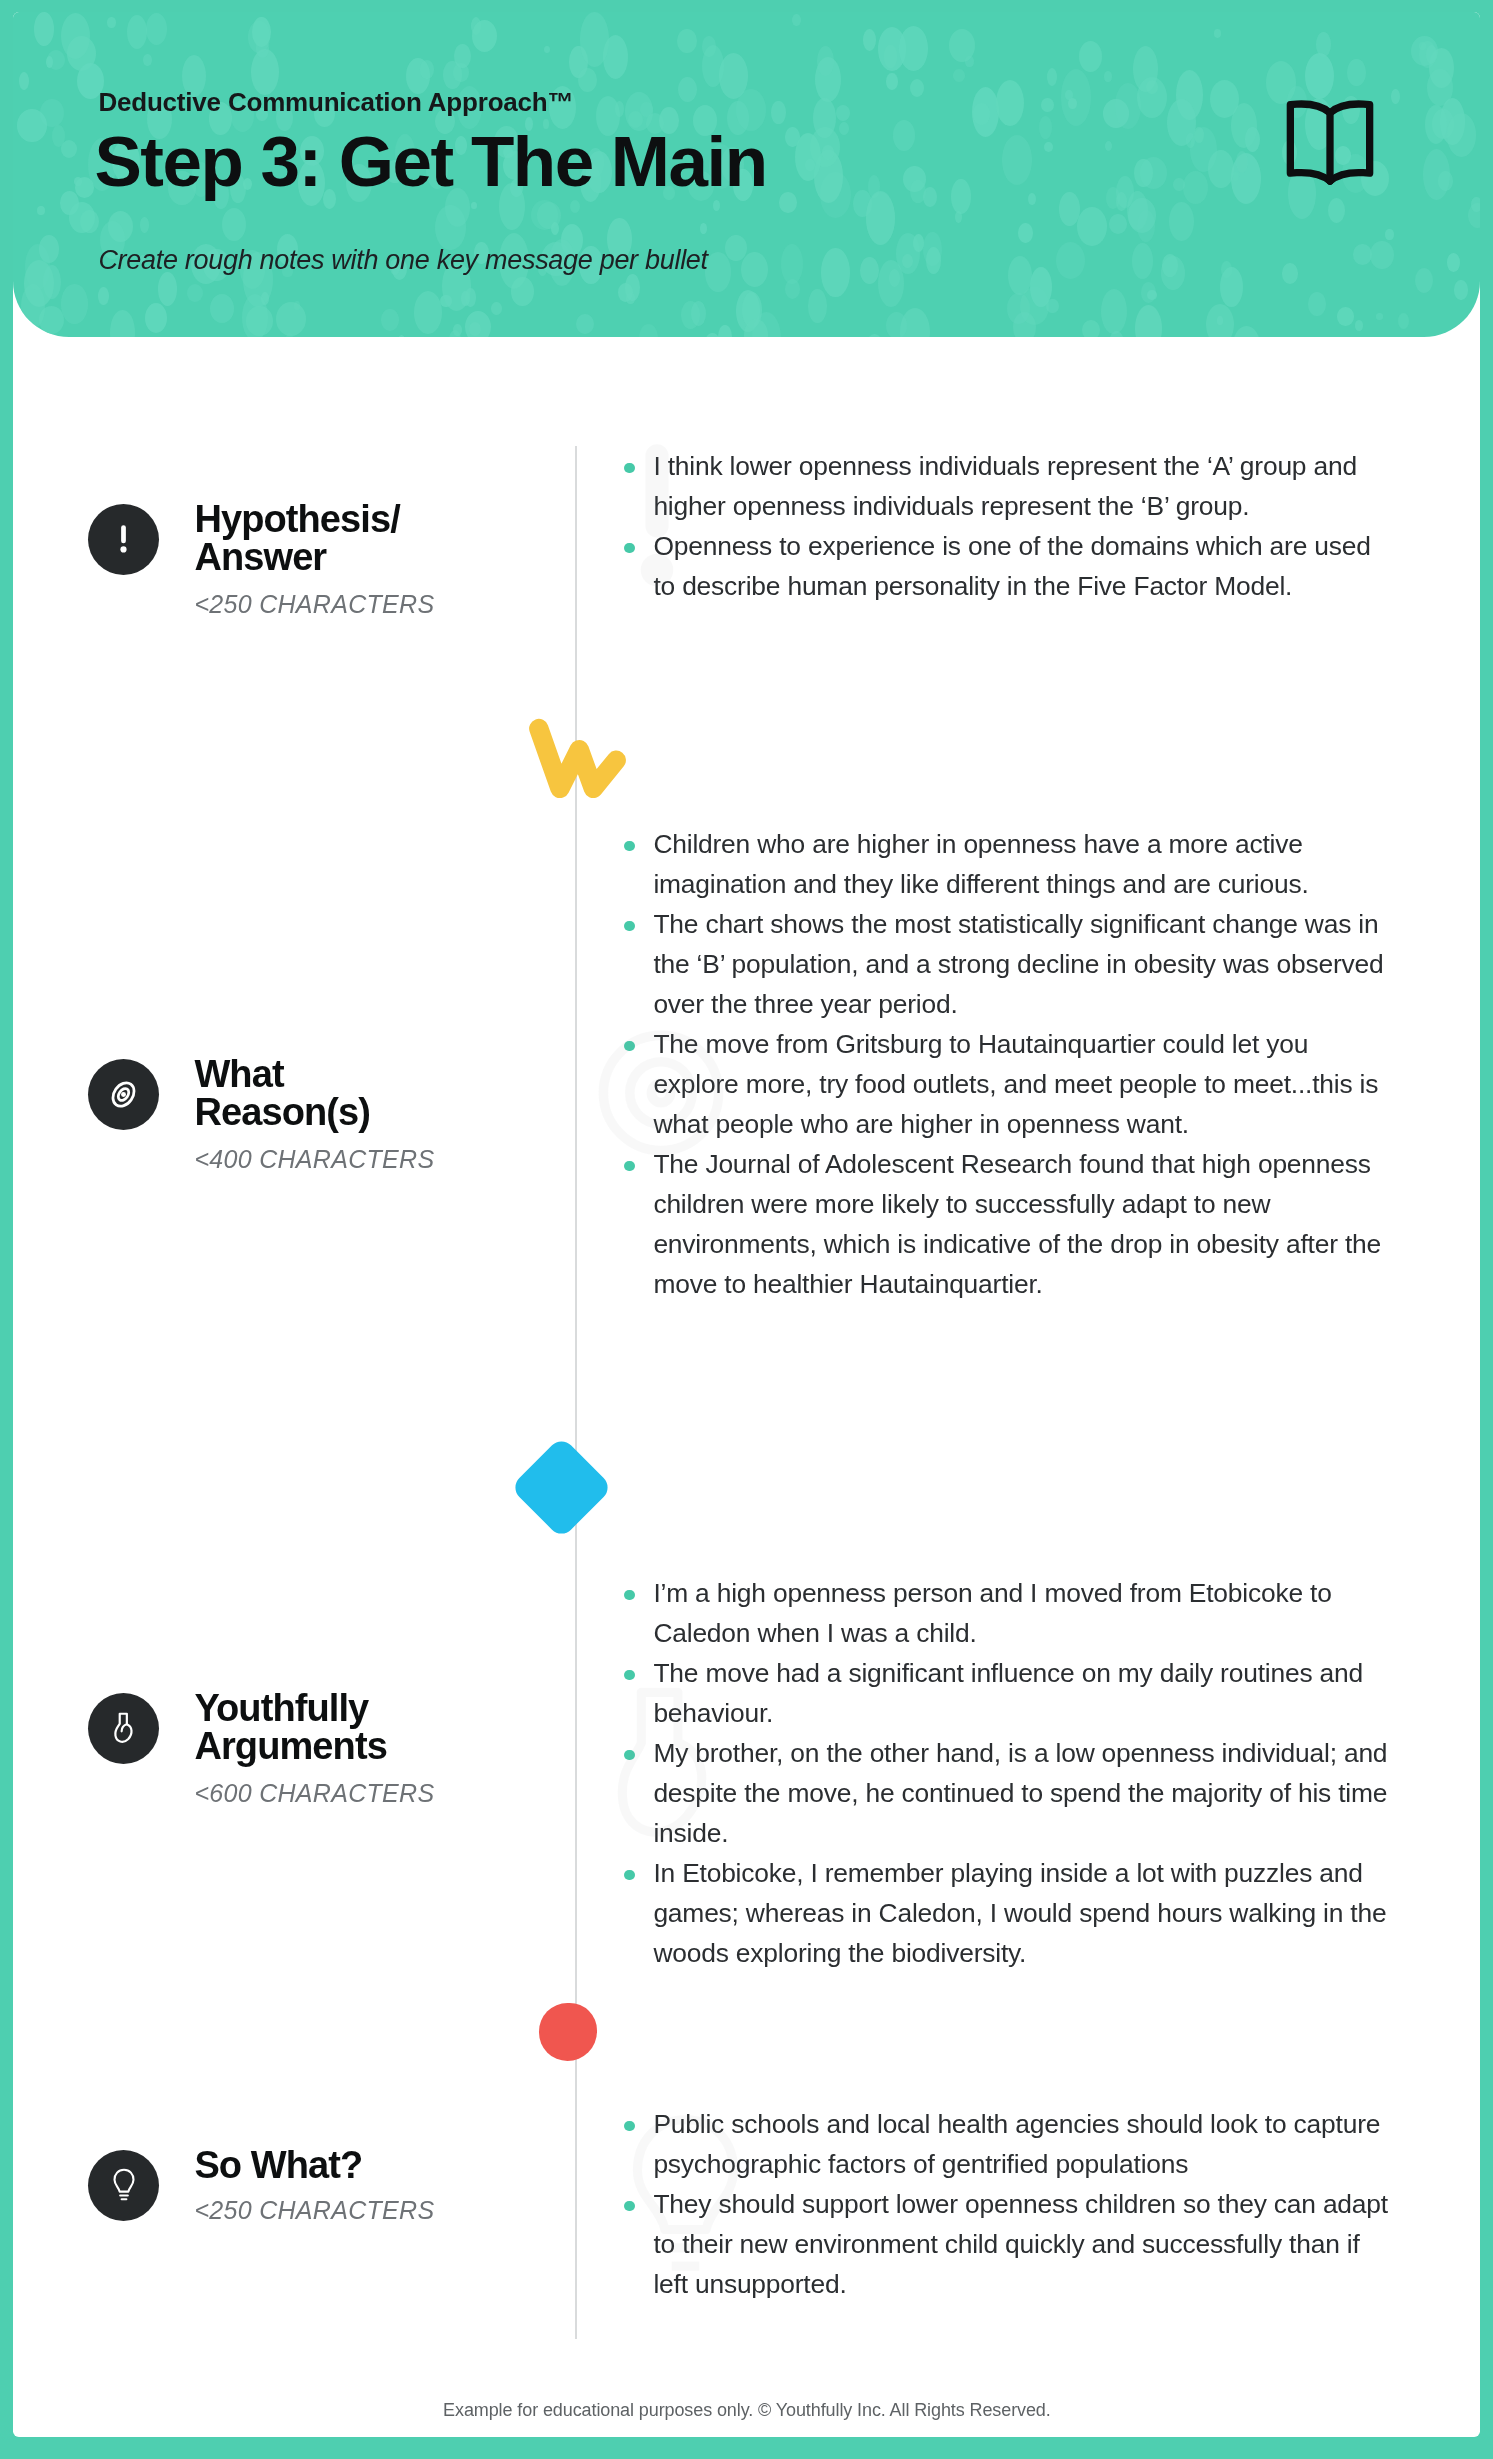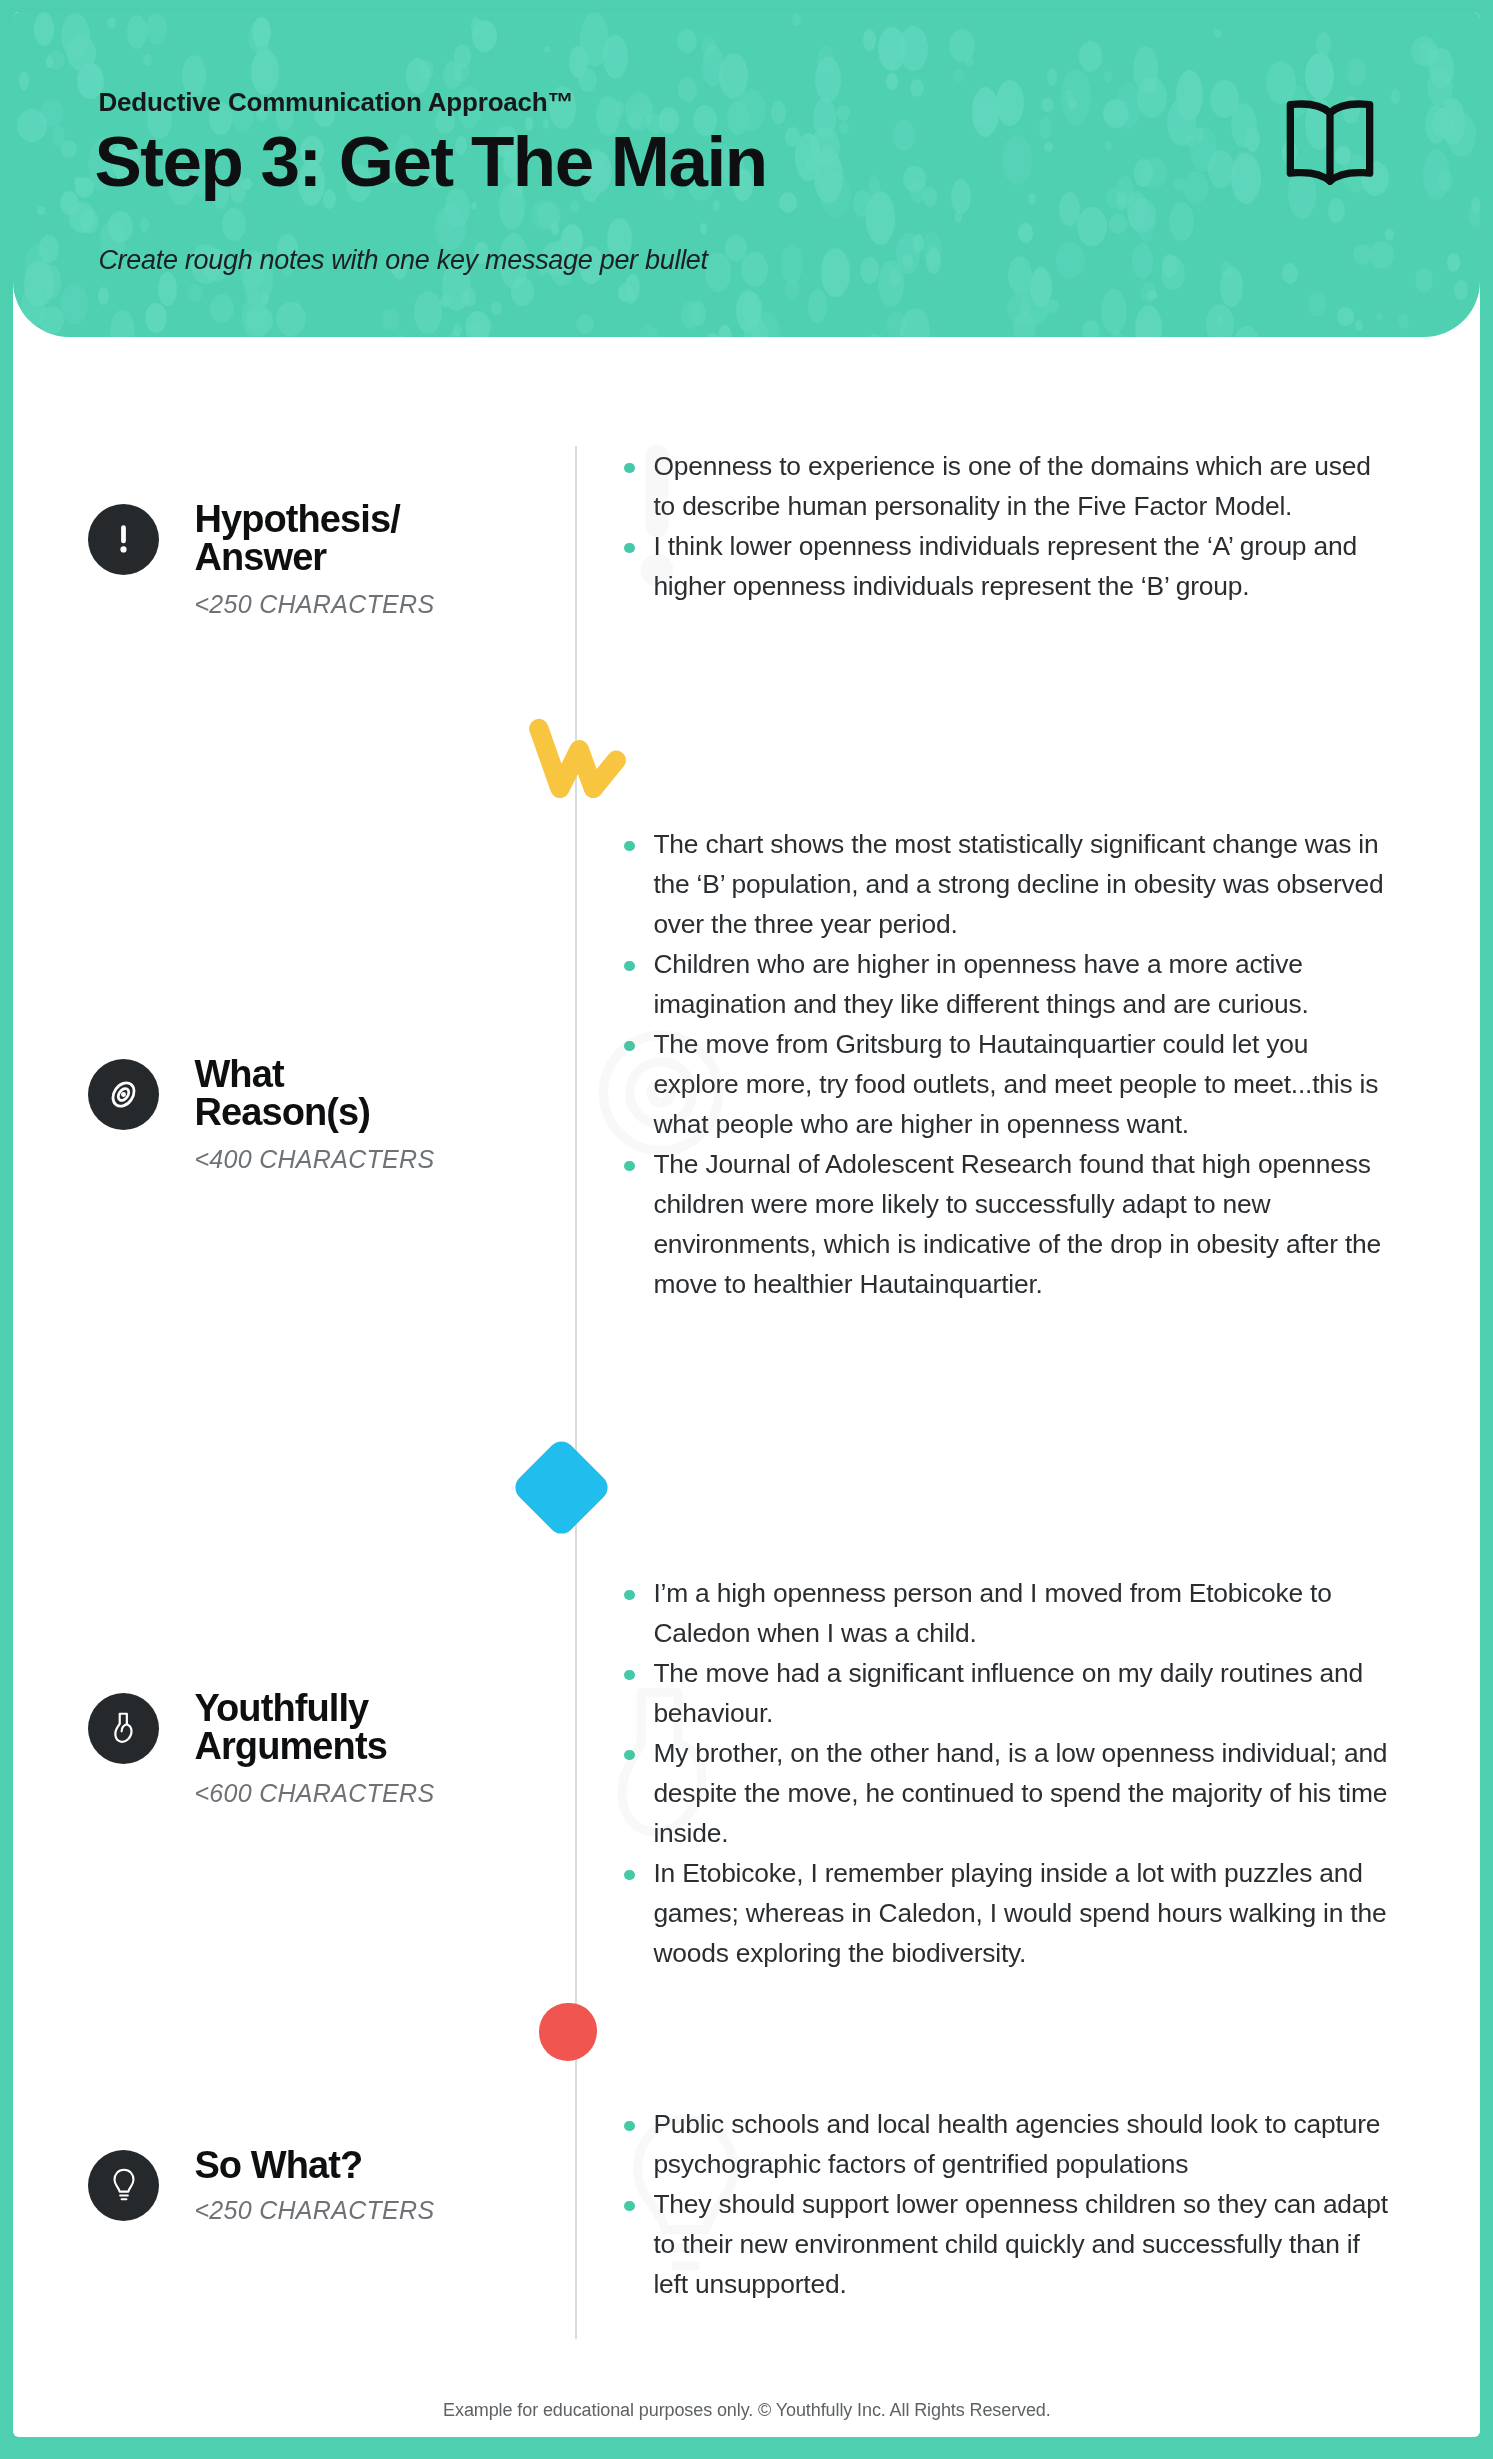--- a/index.html
+++ b/index.html
@@ -613,22 +613,22 @@
               </g>
           </svg>
         </div>
         <div class="sec-title">
           <span>Hypothesis/</span><br>
           <span>Answer</span>
         </div>
         <div class="sec-count" style="top:86px;">&lt;250 CHARACTERS</div>
       </div>
       <ul class="bullets" style="top:0px;">
+        <li>I think lower openness individuals represent the ‘A’ group and higher openness individuals represent the ‘B’ group.</li>
         <li>Openness to experience is one of the domains which are used to describe human personality in the Five Factor Model.</li>
-        <li>I think lower openness individuals represent the ‘A’ group and higher openness individuals represent the ‘B’ group.</li>
       </ul>
     </div>
 
     <div class="section" style="top:812px;">
       <div class="sec-label" style="top:235px;">
         <div class="sec-icon">
           <svg viewBox="0 0 60 60" width="33" height="33">
             <g fill="none" stroke="#ffffff" stroke-width="5">
               <ellipse cx="30" cy="30" rx="17" ry="23" transform="rotate(35 30 30)"></ellipse>
               <ellipse cx="30" cy="30" rx="8" ry="12" transform="rotate(35 30 30)"></ellipse>
@@ -636,22 +636,22 @@
             <circle cx="30" cy="30" r="4.5" fill="#ffffff"></circle>
           </svg>
         </div>
         <div class="sec-title">
           <span>What</span><br>
           <span>Reason(s)</span>
         </div>
         <div class="sec-count" style="top:86px;">&lt;400 CHARACTERS</div>
       </div>
       <ul class="bullets" style="top:0px;">
+        <li>Children who are higher in openness have a more active imagination and they like different things and are curious.</li>
         <li>The chart shows the most statistically significant change was in the ‘B’ population, and a strong decline in obesity was observed over the three year period.</li>
-        <li>Children who are higher in openness have a more active imagination and they like different things and are curious.</li>
         <li>The move from Gritsburg to Hautainquartier could let you explore more, try food outlets, and meet people to meet...this is what people who are higher in openness want.</li>
         <li>The Journal of Adolescent Research found that high openness children were more likely to successfully adapt to new environments, which is indicative of the drop in obesity after the move to healthier Hautainquartier.</li>
       </ul>
     </div>
 
     <div class="section" style="top:1561px;">
       <div class="sec-label" style="top:120px;">
         <div class="sec-icon">
           <svg viewBox="0 0 50 80" width="26" height="38">
             <g fill="none" stroke="#ffffff" stroke-width="4.6" stroke-linejoin="round" stroke-linecap="round">

